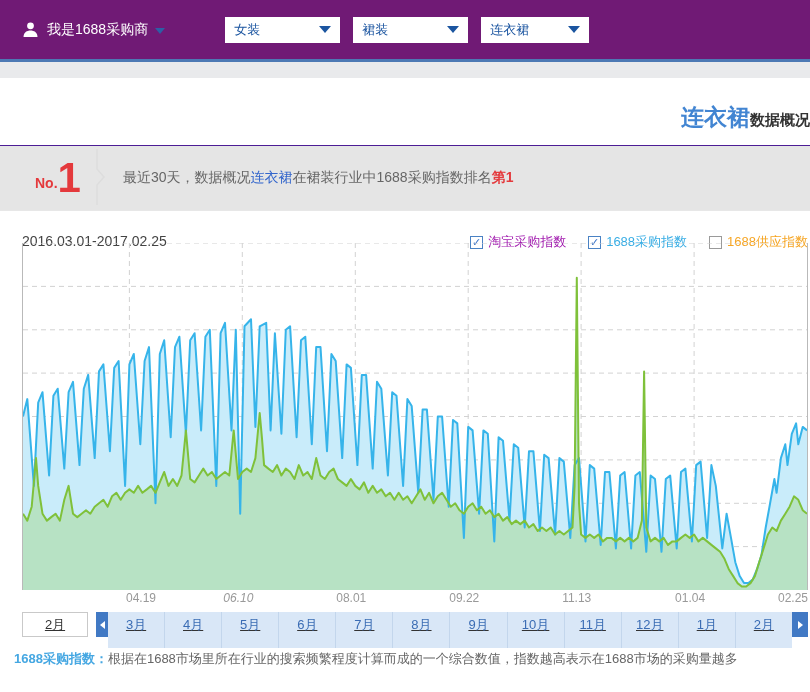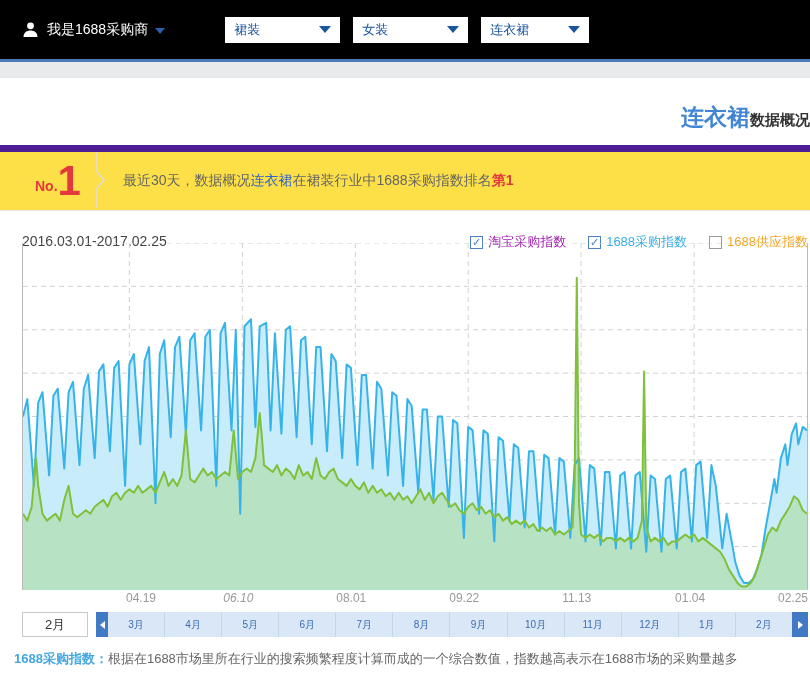--- a/index.html
+++ b/index.html
@@ -3,41 +3,41 @@
 <meta charset="utf-8">
 <style>
   * { margin:0; padding:0; box-sizing:border-box; }
   html,body { width:810px; }
   body {
     font-family:"Liberation Sans","DejaVu Sans",sans-serif;
     width:810px; height:692px; background:#fff; position:relative; overflow:hidden;
     font-size:13px; color:#333;
   }
   
-  .top-header { height:62px; background:#000000; border-bottom:3px solid #4d79b4;
+  .top-header { height:62px; background:#701a75; border-bottom:3px solid #4d79b4;
     display:flex; align-items:center; }
   .user-menu { display:flex; align-items:center; color:#fff; font-size:14px;
     margin-left:22px; cursor:pointer; }
   .user-menu .uicon { margin-right:8px; display:inline-flex; }
   .caret { width:0; height:0; border-left:5px solid transparent; border-right:5px solid transparent;
     border-top:6px solid #2d5fa5; margin-left:7px; margin-top:2px; }
   .selects { display:flex; margin-left:60px; }
   .hselect { width:115px; height:26px; background:#fff; margin-right:13px;
     display:flex; align-items:center; justify-content:space-between;
     padding:0 9px; cursor:pointer; }
   .hselect .lbl { color:#1b55a0; font-size:13px; }
   .hselect .arrow { width:0; height:0; border-left:6px solid transparent; border-right:6px solid transparent;
     border-top:7px solid #1b55a0; }
   .gray-strip { height:16px; background:#e9eaec; }
   
   .page-title { padding:24px 0 12px 14px;text-align:right; }
   .page-title .main { color:#4285d2; font-size:23px; font-weight:bold; }
   .page-title .sub { color:#333; font-size:15px; font-weight:bold; }
   
-  .rank-banner { background:#fde047; border-top:7px solid #4c1d95; border-bottom:1px solid #e7e7e7;
+  .rank-banner { background:#e5e5e5; border-top:1px solid #4c1d95; border-bottom:1px solid #e7e7e7;
     height:66px; display:flex; align-items:center; }
   .no-badge { margin-left:35px; color:#e4393c; display:flex; align-items:flex-end; }
   .no-badge .no { font-size:14px; font-weight:bold; margin-bottom:7px; }
   .no-badge .rank { font-size:42px; font-weight:bold; line-height:0.95; }
   .banner-sep { margin:0 16px 0 12px; }
   .banner-text { font-size:14px; color:#666; }
   .banner-text .hl-blue { color:#36c; }
   .banner-text .hl-red { color:#e4393c; font-weight:bold; }
   
   .chart-head { margin:22px 0 16px 0; height:20px; position:relative; }
@@ -48,32 +48,32 @@
     font-size:11px; line-height:11px; color:#2e6bc6; font-weight:bold; text-align:center; }
   .cb.off { border-color:#9a9a9a; }
   
   .chart-wrap { position:absolute; left:22px; top:243px; width:786px; height:347px;
     border-left:1px solid #b9b9b9; border-right:1px solid #b9b9b9; }
   .chart-wrap svg { display:block; }
   .x-labels { position:absolute; left:0; top:591px; width:810px; height:17px;
     font-size:12px; color:#999; }
   .x-labels span { position:absolute; top:0; }
   
-  .month-bar { position:absolute; left:22px; top:612px; width:786px; height:25px; display:flex; }
+  .month-bar { position:absolute; left:22px; top:612px; width:786px; height:36px; display:flex;text-decoration:underline; }
   .month-select { width:66px; height:25px; border:1px solid #c9c9c9; background:#fff;
     text-align:center; line-height:23px; font-size:13px; color:#333; margin-right:8px; cursor:pointer; }
   .mb-arrow { width:12px; height:25px; background:#4179c4; display:flex; align-items:center;
     justify-content:center; cursor:pointer; }
   .mb-arrow.right { width:16px; }
   .tri-l { width:0; height:0; border-top:4px solid transparent; border-bottom:4px solid transparent;
     border-right:5px solid #fff; }
   .tri-r { width:0; height:0; border-top:4px solid transparent; border-bottom:4px solid transparent;
     border-left:5px solid #fff; }
   .months { flex:1; background:#d9e7f7; display:flex; }
-  .month-item { flex:1; text-align:center; line-height:25px; font-size:10px; color:#3a6cb4;
+  .month-item { flex:1; text-align:center; line-height:25px; font-size:13px; color:#3a6cb4;
     border-right:1px solid #c3d6ec; cursor:pointer; }
   .month-item:last-child { border-right:none; }
   
   .idx-footer { position:absolute; left:14px; top:648px; font-size:13px; line-height:22px; color:#666; }
   .idx-footer .flabel { font-weight:bold; }
 </style>
 </head>
 <body>
 
 <header class="top-header">
@@ -82,25 +82,25 @@
       <svg width="17" height="17" viewBox="0 0 17 17">
         <circle cx="8.5" cy="4.8" r="3.4" fill="#ffffff"></circle>
         <path d="M1.5 16 C1.5 11.5 5 9.5 8.5 9.5 C12 9.5 15.5 11.5 15.5 16 Z" fill="#ffffff"></path>
       </svg>
     </span>
     <span>我是1688采购商</span>
     <span class="caret"></span>
   </div>
   <div class="selects">
     <div class="hselect">
+      <span class="lbl">女装</span>
+      <span class="arrow"></span>
+    </div>
+    <div class="hselect">
       <span class="lbl">裙装</span>
-      <span class="arrow"></span>
-    </div>
-    <div class="hselect">
-      <span class="lbl">女装</span>
       <span class="arrow"></span>
     </div>
     <div class="hselect" style="width:108px">
       <span class="lbl">连衣裙</span>
       <span class="arrow"></span>
     </div>
   </div>
 </header>
 <div class="gray-strip"></div>
 

